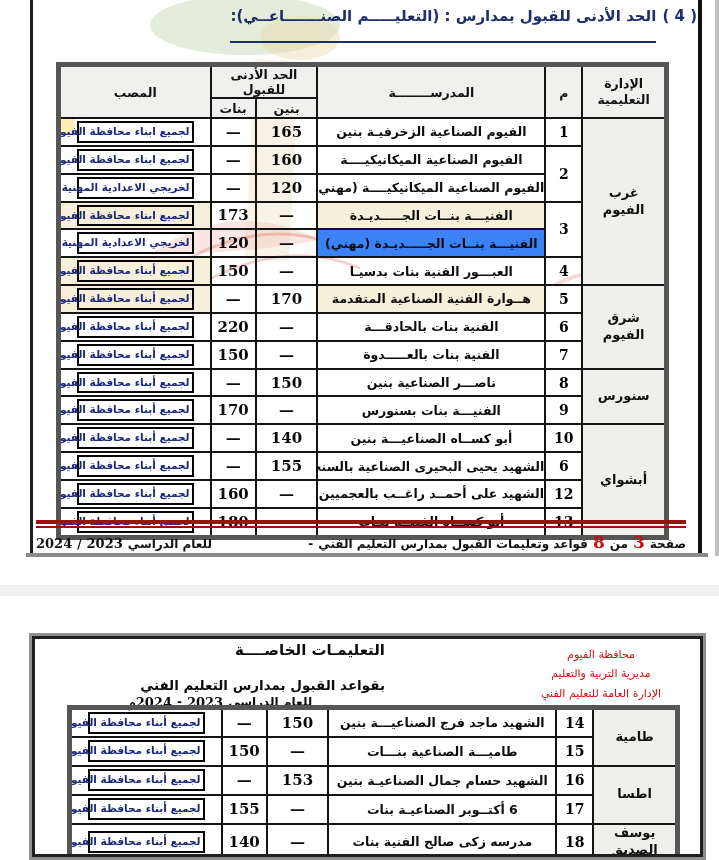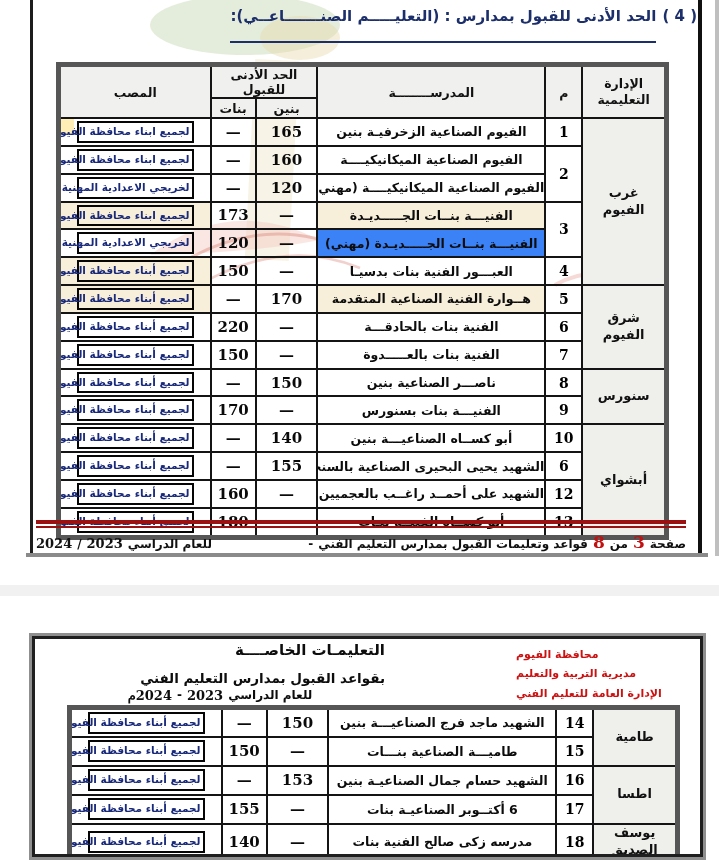--- a/index.html
+++ b/index.html
@@ -61,29 +61,29 @@
   
   .p2-frame{
     position:absolute;top:633px;left:29px;width:677px;height:227px;
     background:#8f8f8f;padding:3px;box-sizing:border-box;z-index:1;
   }
   .p2-inner{
     position:relative;width:100%;height:100%;box-sizing:border-box;
     border:3px solid #1f1f1f;background:#ffffff;overflow:hidden;
   }
   .p2-red{
-    position:absolute;top:6px;right:14px;width:170px;text-align:left;
-    color:#cc1111;font-size:11px;font-weight:bold;line-height:1.75;direction:rtl;
+    position:absolute;top:6px;right:14px;width:170px;text-align:center;
+    color:#cc1111;font-size:11px;font-weight:normal;line-height:1.75;direction:rtl;
   }
   .p2-black{
     position:absolute;top:2px;left:20px;width:330px;text-align:right;
     color:#0d0d0d;font-weight:bold;direction:rtl;
   }
   .p2-black .l1{font-size:15px;}
-  .p2-black .l2{font-size:13.5px;margin-top:11px;}
+  .p2-black .l2{font-size:13.5px;margin-top:18px;}
   .p2-year{display:flex;direction:rtl;justify-content:center;gap:5px;font-size:12px;margin-top:2px;}
   .table2{top:66px;right:20px;width:613px;}
   .table2 tbody tr{height:29px;}
 </style>
 </head>
 <body>
 
 <svg class="watermark" width="719" height="557" viewBox="0 0 719 557">
   <ellipse cx="245" cy="25" rx="95" ry="30" fill="#c9dcb8" opacity="0.5"></ellipse>
   <ellipse cx="300" cy="38" rx="40" ry="22" fill="#e6d9ae" opacity="0.45"></ellipse>

